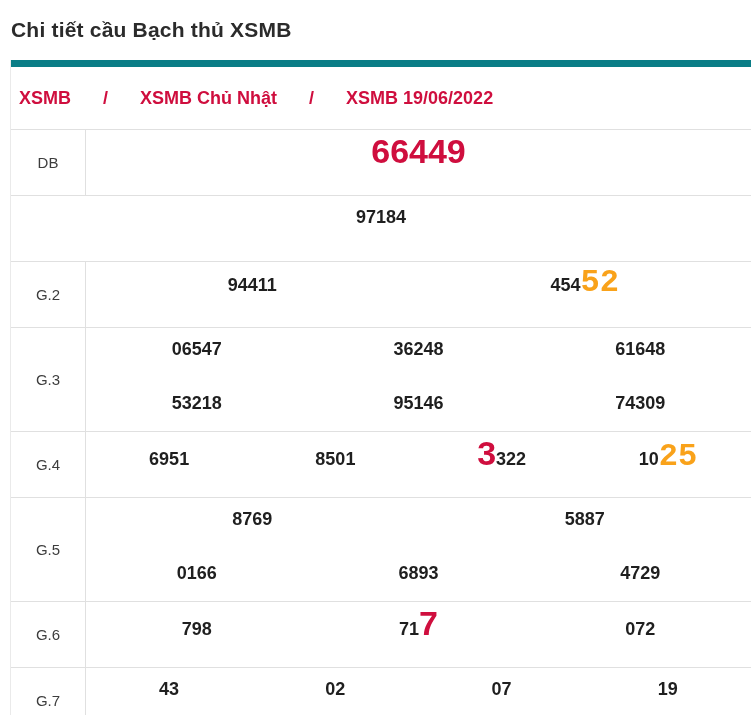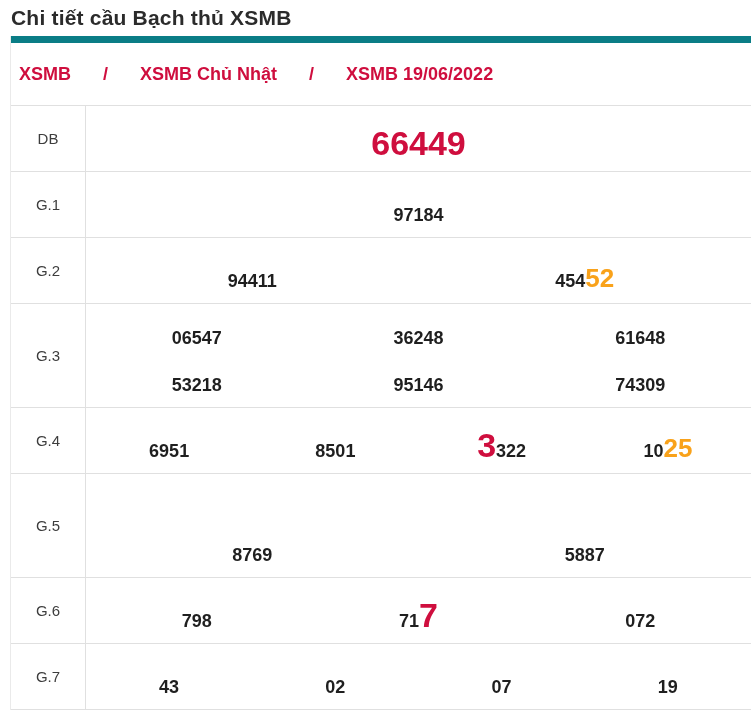--- a/index.html
+++ b/index.html
@@ -7,42 +7,42 @@
     --crimson:#cf0e3e;
     --orange:#f9a21a;
     --num:#1f1f1f;
     --border:#e0e0e0;
     --label:#3d3d3d;
     --title:#2b2b2b;
   }
   *{box-sizing:border-box;margin:0;padding:0;}
   html,body{width:751px;height:715px;overflow:hidden;background:#ffffff;
     font-family:"Liberation Sans","DejaVu Sans",sans-serif;}
-  .page-header{height:36px;display:flex;align-items:center;padding-left:11px;}
+  .page-header{height:60px;display:flex;align-items:center;padding-left:11px;}
   .page-title{font-size:21px;font-weight:700;color:var(--title);letter-spacing:0.2px;}
   .panel{margin-left:10px;border-left:1px solid #eaeaea;}
   .accent-bar{height:7px;background:var(--teal);}
   .breadcrumb{height:62px;display:flex;align-items:center;padding-left:8px;
     font-size:18px;font-weight:700;color:var(--crimson);gap:23px;}
   .crumb{color:var(--crimson);text-decoration:none;cursor:pointer;}
   .crumb-sep{margin:0 9px;color:var(--crimson);font-weight:700;}
   .results-table{border-top:1px solid var(--border);}
   .row{display:flex;min-height:66px;border-bottom:1px solid var(--border);}
   .row.multi{min-height:104px;}
   .row-label{width:75px;flex:0 0 75px;border-right:1px solid var(--border);
     display:flex;align-items:center;justify-content:center;
     font-size:15px;color:var(--label);}
-  .row-content{flex:1;display:flex;flex-direction:column;justify-content:flex-end;padding:2px 0;}
+  .row-content{flex:1;display:flex;flex-direction:column;justify-content:flex-start;padding:2px 0;}
   .line{display:flex;align-items:baseline;}
-  .line + .line{margin-top:8px;}
+  .line + .line{margin-top:15px;}
   .cell{flex:1;text-align:center;line-height:38px;white-space:nowrap;}
   .seg{font-weight:700;font-size:18px;color:var(--num);}
   .seg.db{font-size:34px;color:var(--crimson);}
   .seg.red-big{font-size:34px;color:var(--crimson);}
-  .seg.orange-big{font-size:26px;color:var(--orange);}
+  .seg.orange-big{font-size:32px;color:var(--orange);font-family:Liberation Mono, monospace;}
 </style>
 </head>
 <body>
 
 <header class="page-header">
   <h1 class="page-title">Chi tiết cầu Bạch thủ XSMB</h1>
 </header>
 
 <div class="panel">
   <div class="accent-bar"></div>
@@ -56,21 +56,20 @@
   <div class="results-table">
       <div class="row">
         <div class="row-label">DB</div>
         <div class="row-content">
           <div class="line">
             <div class="cell"><span class="seg db">66449</span></div>
           </div>
         </div>
       </div>
       <div class="row">
-        <div class="row-label">G.1</div>
         <div class="row-content">
           <div class="line">
             <div class="cell"><span class="seg dark">97184</span></div>
           </div>
         </div>
       </div>
       <div class="row">
         <div class="row-label">G.2</div>
         <div class="row-content">
           <div class="line">
@@ -105,20 +104,25 @@
           </div>
         </div>
       </div>
       <div class="row multi">
         <div class="row-label">G.5</div>
         <div class="row-content">
           <div class="line">
             <div class="cell"><span class="seg dark">8769</span></div>
             <div class="cell"><span class="seg dark">5887</span></div>
           </div>
+          <div class="line">
+            <div class="cell"><span class="seg dark">0166</span></div>
+            <div class="cell"><span class="seg dark">6893</span></div>
+            <div class="cell"><span class="seg dark">4729</span></div>
+          </div>
         </div>
       </div>
       <div class="row">
         <div class="row-label">G.6</div>
         <div class="row-content">
           <div class="line">
             <div class="cell"><span class="seg dark">798</span></div>
             <div class="cell"><span class="seg dark">71</span><span class="seg red-big">7</span></div>
             <div class="cell"><span class="seg dark">072</span></div>
           </div>

